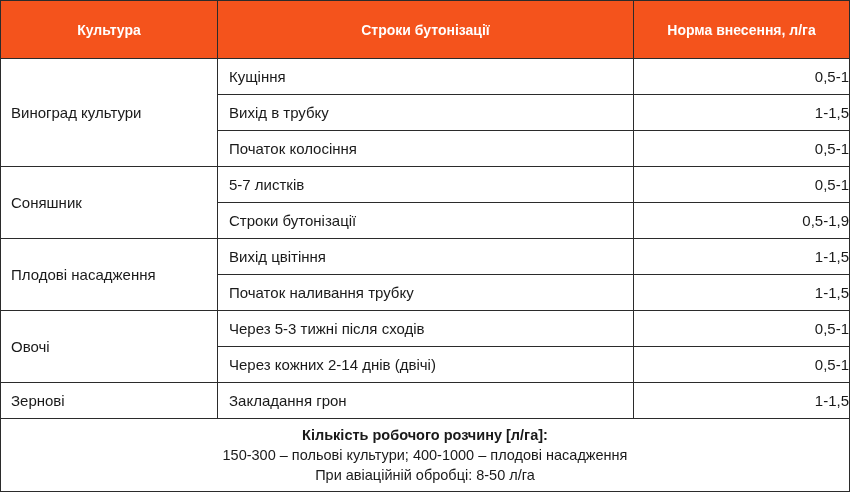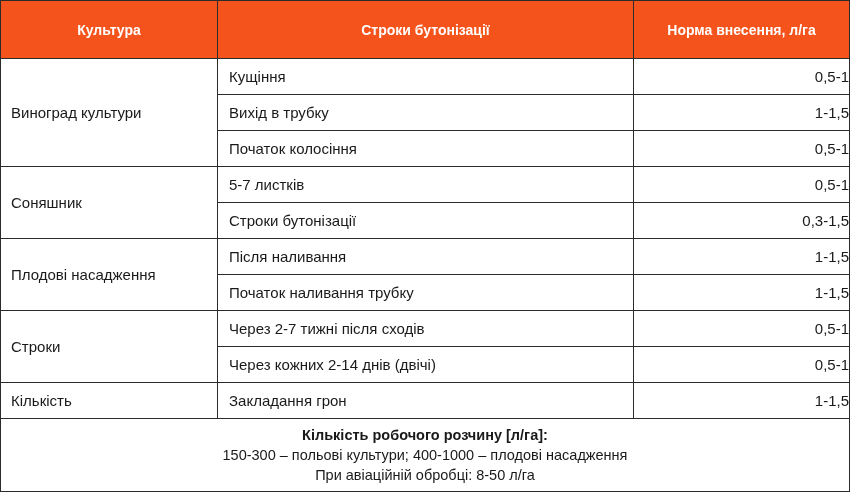--- a/index.html
+++ b/index.html
@@ -46,45 +46,45 @@
       <td class="rate">0,5-1</td>
     </tr>
 
     <tr>
       <td class="crop" rowspan="2">Соняшник</td>
       <td>5-7 листків</td>
       <td class="rate">0,5-1</td>
     </tr>
     <tr>
       <td>Строки бутонізації</td>
-      <td class="rate">0,3-1,5</td>
+      <td class="rate">0,5-1,9</td>
     </tr>
 
     <tr>
       <td class="crop" rowspan="2">Плодові насадження</td>
-      <td>Після наливання</td>
+      <td>Вихід цвітіння</td>
       <td class="rate">1-1,5</td>
     </tr>
     <tr>
       <td>Початок наливання трубку</td>
       <td class="rate">1-1,5</td>
     </tr>
 
     <tr>
-      <td class="crop" rowspan="2">Строки</td>
-      <td>Через 2-7 тижні після сходів</td>
+      <td class="crop" rowspan="2">Овочі</td>
+      <td>Через 5-3 тижні після сходів</td>
       <td class="rate">0,5-1</td>
     </tr>
     <tr>
       <td>Через кожних 2-14 днів (двічі)</td>
       <td class="rate">0,5-1</td>
     </tr>
 
     <tr>
-      <td class="crop">Кількість</td>
+      <td class="crop">Зернові</td>
       <td>Закладання грон</td>
       <td class="rate">1-1,5</td>
     </tr>
 
     <tr>
       <td class="footer" colspan="3">
         <div class="footer-title">Кількість робочого розчину [л/га]:</div>
         <div>150-300 – польові культури; 400-1000 – плодові насадження</div>
         <div>При авіаційній обробці: 8-50 л/га</div>
       </td>

